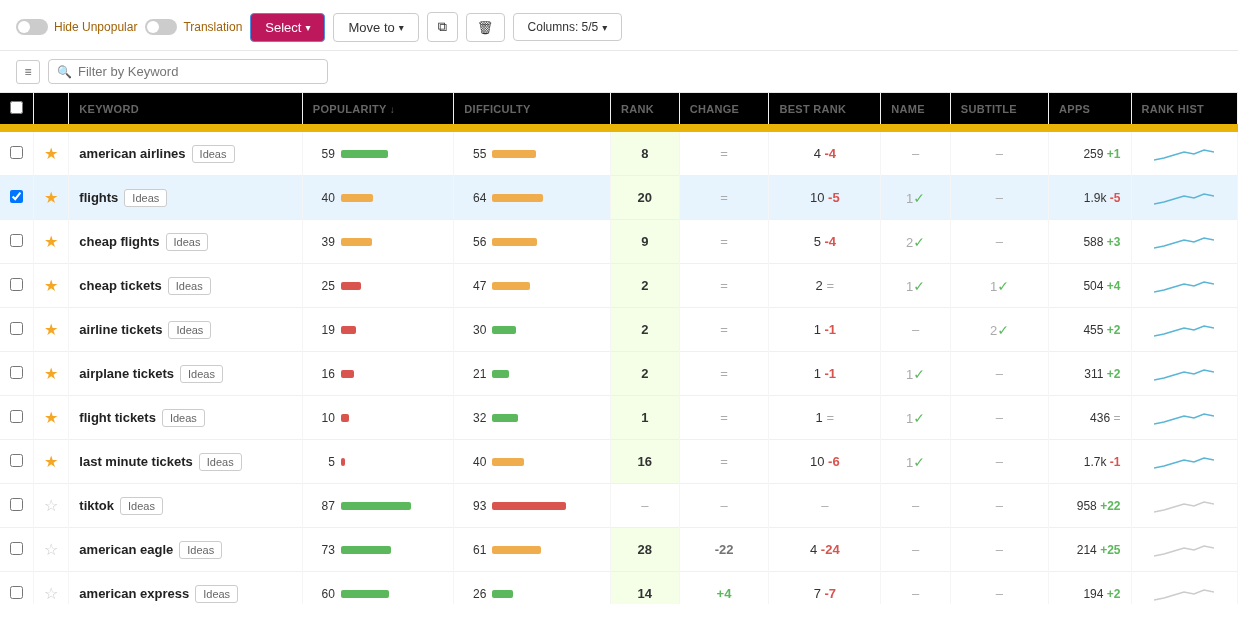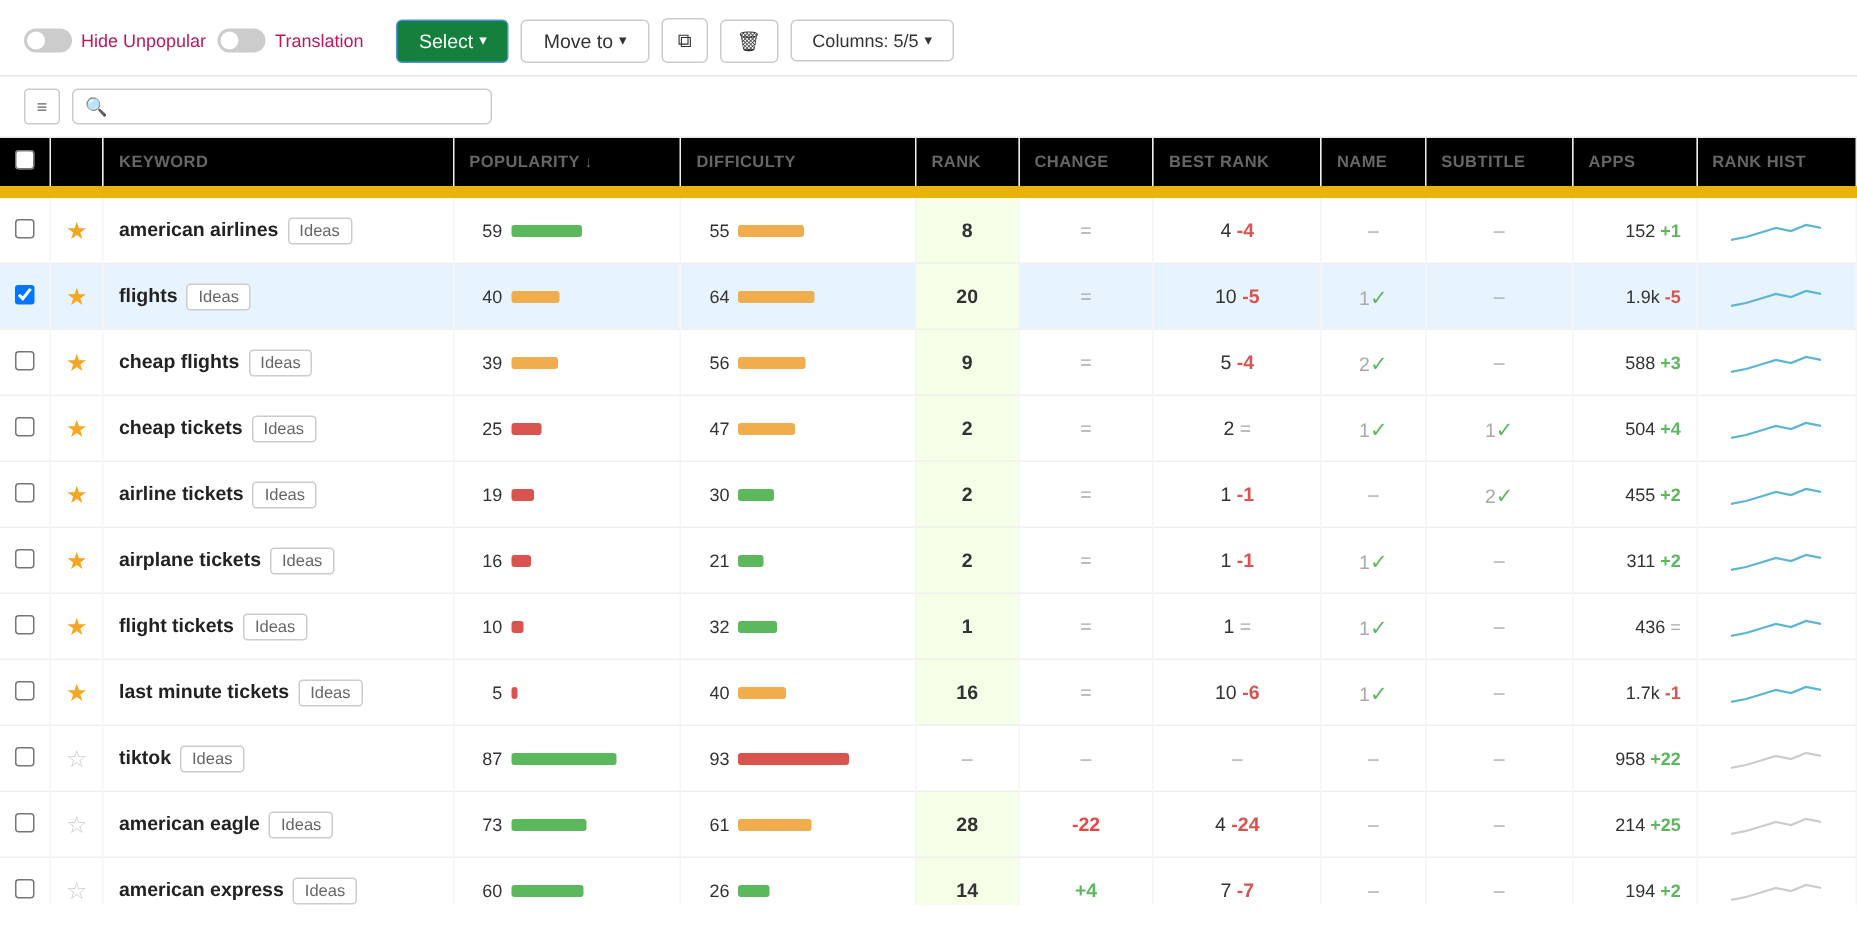--- a/index.html
+++ b/index.html
@@ -4,26 +4,26 @@
   <style>
     * { box-sizing: border-box; margin: 0; padding: 0; }
     body { font-family: -apple-system, BlinkMacSystemFont, 'Segoe UI', sans-serif; font-size: 13px; background: #fff; color: #333; overflow: hidden; }
 
     .header { padding: 12px 16px 8px; display: flex; align-items: center; justify-content: space-between; border-bottom: 1px solid #e8e8e8; }
     .header-left h1 { font-size: 20px; font-weight: 700; color: #222; }
     .update-link { color: #4a90e2; font-size: 12px; cursor: pointer; display: flex; align-items: center; gap: 4px; margin-top: 2px; }
     .update-link::before { content: '↻'; }
     .header-right { display: flex; align-items: center; gap: 8px; }
 
-    .toggle-group { display: flex; align-items: center; gap: 6px; font-size: 12px; color: #be185d; }
+    .toggle-group { display: flex; align-items: center; gap: 6px; font-size: 12px; color: #a16207; }
     .toggle { width: 32px; height: 16px; background: #ccc; border-radius: 8px; position: relative; cursor: pointer; }
     .toggle-knob { width: 12px; height: 12px; background: #fff; border-radius: 50%; position: absolute; top: 2px; left: 2px; transition: left 0.2s; }
 
     .btn { padding: 6px 14px; border-radius: 4px; border: 1px solid #ccc; cursor: pointer; font-size: 13px; background: #fff; color: #333; display: flex; align-items: center; gap: 4px; }
-    .btn-primary { background: #15803d; color: #fff; border-color: #4a90e2; margin-left: 14px; }
+    .btn-primary { background: #be185d; color: #fff; border-color: #4a90e2; }
     .btn-icon { padding: 6px 10px; }
     .btn-columns { background: #fff; border: 1px solid #ccc; font-size: 12px; }
     .chevron { font-size: 10px; }
 
     .toolbar { padding: 8px 16px; display: flex; align-items: center; gap: 8px; border-bottom: 1px solid #e8e8e8; }
     .collapse-btn { width: 24px; height: 24px; border: 1px solid #ccc; border-radius: 3px; cursor: pointer; display: flex; align-items: center; justify-content: center; background: #fff; color: #666; font-size: 12px; }
     .search-box { display: flex; align-items: center; border: 1px solid #ccc; border-radius: 4px; padding: 4px 8px; gap: 6px; flex: 1; max-width: 280px; background: #fff; }
     .search-box input { border: none; outline: none; font-size: 13px; color: #333; width: 100%; }
     .search-icon { color: #aaa; font-size: 12px; }
 
@@ -53,21 +53,21 @@
     .bar { height: 8px; border-radius: 2px; }
     .bar-green { background: #5cb85c; }
     .bar-orange { background: #f0ad4e; }
     .bar-red { background: #d9534f; }
 
     .rank-cell { background: #f5ffe8; text-align: center; font-weight: 600; color: #333; }
     .rank-dash { text-align: center; color: #aaa; }
 
     .change-cell { text-align: center; color: #aaa; }
     .change-pos { color: #5cb85c; font-weight: 600; }
-    .change-neg { color: #ef4444; font-weight: 600; }
+    .change-neg { color: #737373; font-weight: 600; }
 
     .best-rank-cell { text-align: center; }
     .br-neg { color: #d9534f; font-weight: 600; }
 
     .name-cell { text-align: center; color: #aaa; }
     .name-check { color: #5cb85c; font-size: 14px; }
 
     .subtitle-cell { text-align: center; color: #aaa; }
     .sub-check { color: #5cb85c; font-size: 14px; }
 
@@ -115,20 +115,21 @@
       <span>Columns: 5/5</span>
       <span class="chevron">▾</span>
     </button>
   </div>
 </div>
 
 <div class="toolbar">
   <button class="collapse-btn">≡</button>
   <div class="search-box">
     <span class="search-icon">🔍</span>
+    <input type="text" placeholder="Filter by Keyword" style="">
   </div>
 </div>
 
 <div class="table-wrap">
   <table>
     <thead>
       <tr>
         <th class="checkbox-cell"><input type="checkbox" style=""></th>
         <th></th>
         <th>KEYWORD</th>
@@ -158,21 +159,21 @@
             <div class="bar-container">
               <span class="bar-num">55</span>
               <div class="bar bar-orange" style="width:44px"></div>
             </div>
           </td>
     <td class="rank-cell">8</td>
     <td class="change-cell"><span class="eq">=</span></td>
     <td class="best-rank-cell"><span>4</span> <span class="br-neg">-4</span></td>
     <td class="name-cell"><span style="color:#aaa">–</span></td>
     <td class="subtitle-cell"><span style="color:#aaa">–</span></td>
-    <td class="apps-cell"><span>152</span> <span class="apps-pos">+1</span></td>
+    <td class="apps-cell"><span>259</span> <span class="apps-pos">+1</span></td>
     <td class="rank-hist-cell"><svg class="mini-chart" viewBox="0 0 60 24">
     <polyline points="0,20 10,18 20,15 30,12 40,14 50,10 60,12" fill="none" stroke="#5bb5d5" stroke-width="1.5"></polyline>
   </svg></td>
   </tr>
         <tr class="selected-row">
     <td class="checkbox-cell"><input type="checkbox" checked="" style=""></td>
     <td class="star-cell"><span class="star">★</span></td>
     <td><span class="keyword-name bold">flights</span><span class="ideas-badge">Ideas</span></td>
     <td>
             <div class="bar-container">

